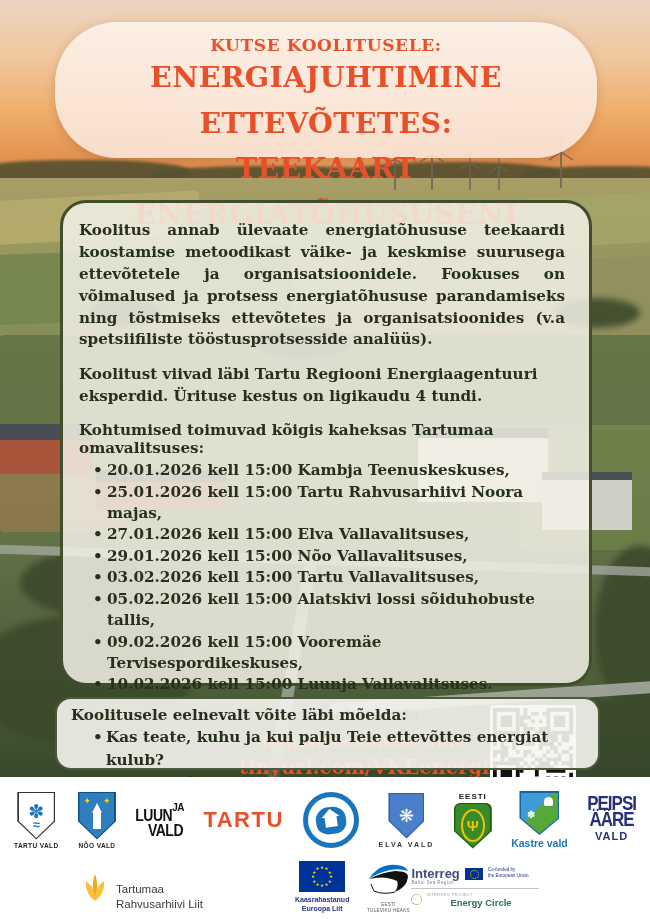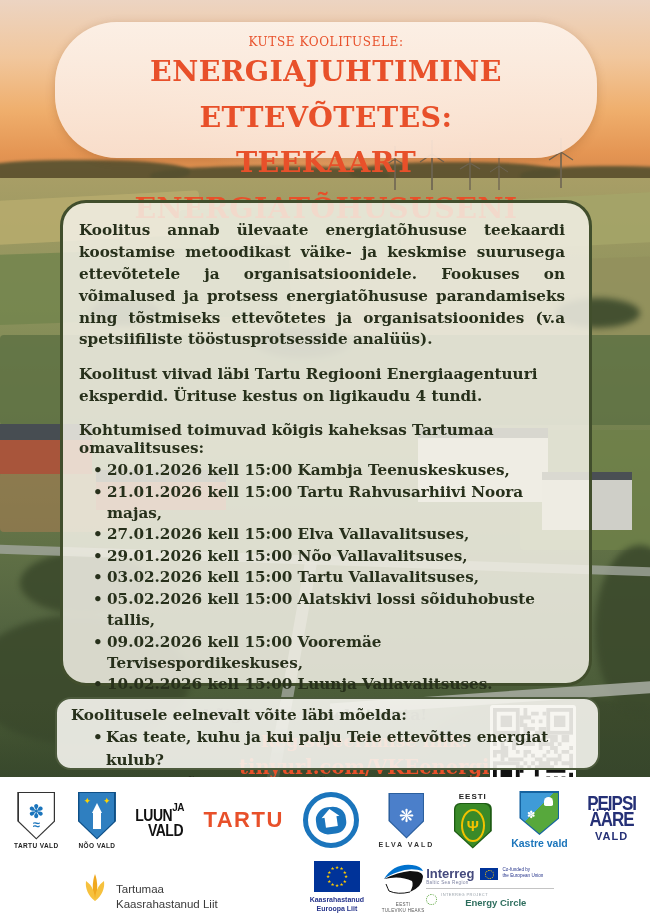--- a/index.html
+++ b/index.html
@@ -20,21 +20,21 @@
   .bldg{position:absolute;}
   .road{position:absolute;background:#a3a79e;opacity:.8;}
   .turbine{position:absolute;}
   .photo-bottom{position:absolute;left:0;top:700px;width:650px;height:77px;
        background:linear-gradient(180deg,rgba(53,69,43,0) 0%,rgba(53,69,43,.75) 100%);}
 
   
   .title-card{position:absolute;left:55px;top:22px;width:542px;height:136px;border-radius:62px;
        background:linear-gradient(180deg,rgba(252,240,230,.97),rgba(250,227,212,.92));
        box-shadow:0 2px 10px rgba(120,60,20,.25);text-align:center;box-sizing:border-box;padding-top:13px;}
-  .kicker{font-size:12px;font-weight:400;color:#e8502a;letter-spacing:.6px;}
+  .kicker{font-size:17px;font-weight:700;color:#e8502a;letter-spacing:.6px;}
   .title-line{font-size:28.5px;font-weight:800;color:#e8502a;letter-spacing:.4px;line-height:1.6;}
 
   
   .main-card{position:absolute;left:60px;top:200px;width:532px;height:486px;border-radius:26px;
        border:3px solid #414e2c;background:rgba(243,241,231,.85);box-sizing:border-box;
        padding:17px 24px 0 16px;color:#27301b;}
   .main-card p{margin:0 0 13px 0;font-size:15.2px;font-weight:600;line-height:1.44;}
   .just{text-align:justify;}
   .sched-head{font-size:15.2px;font-weight:700;margin:0 0 3px 0;}
   ul.sched{list-style:none;margin:0;padding:0 0 0 14px;}
@@ -197,21 +197,21 @@
     <div class="title-line">ENERGIAJUHTIMINE ETTEVÕTETES:</div>
     <div class="title-line">TEEKAART ENERGIATÕHUSUSENI</div>
   </div>
 
   <div class="main-card">
     <p class="just">Koolitus annab ülevaate energiatõhususe teekaardi koostamise metoodikast väike- ja keskmise suurusega ettevõtetele ja organisatsioonidele. Fookuses on võimalused ja protsess energiatõhususe parandamiseks ning tõstmiseks ettevõtetes ja organisatsioonides (v.a spetsiifiliste tööstusprotsesside analüüs).</p>
     <p>Koolitust viivad läbi Tartu Regiooni Energiaagentuuri eksperdid. Ürituse kestus on ligikaudu 4 tundi.</p>
     <div class="sched-head">Kohtumised toimuvad kõigis kaheksas Tartumaa omavalitsuses:</div>
     <ul class="sched">
       <li>20.01.2026 kell 15:00 Kambja Teenuskeskuses,</li>
-      <li>21.01.2026 kell 15:00 Tartu Rahvusarhiivi Noora majas,</li>
+      <li>25.01.2026 kell 15:00 Tartu Rahvusarhiivi Noora majas,</li>
       <li>27.01.2026 kell 15:00 Elva Vallavalitsuses,</li>
       <li>29.01.2026 kell 15:00 Nõo Vallavalitsuses,</li>
       <li>03.02.2026 kell 15:00 Tartu Vallavalitsuses,</li>
       <li>05.02.2026 kell 15:00 Alatskivi lossi sõiduhobuste tallis,</li>
       <li>09.02.2026 kell 15:00 Vooremäe Tervisespordikeskuses,</li>
       <li>10.02.2026 kell 15:00 Luunja Vallavalitsuses.</li>
     </ul>
     <div class="bottom-row">
       <div class="free-note">Osalemine on kõigile huvilistele tasuta!</div>
       <div class="reg-block">
@@ -322,21 +322,21 @@
     <div class="row2">
 
       <div class="tol">
         <svg width="26" height="30" viewBox="0 0 26 30">
           <path d="M13 2 C10 10 10 20 13 29 C16 20 16 10 13 2Z" fill="#f0a81e"></path>
           <path d="M13 29 C6 24 3 16 4 9 C10 13 13 20 13 29Z" fill="#f6c13d"></path>
           <path d="M13 29 C20 24 23 16 22 9 C16 13 13 20 13 29Z" fill="#f6c13d"></path>
         </svg>
         <div class="tol-txt">
           <div>Tartumaa</div>
-          <div>Kaasrahastanud Liit</div>
+          <div>Rahvusarhiivi Liit</div>
         </div>
       </div>
 
       <div class="eu">
         <svg width="46" height="31" viewBox="0 0 46 31">
           <rect width="46" height="31" fill="#003399"></rect>
           <g fill="#ffcc00" font-size="4.6" text-anchor="middle" font-family="DejaVu Sans">
             <text x="32" y="17">★</text>
               <text x="30.8" y="21.5">★</text>
               <text x="27.5" y="24.8">★</text>

